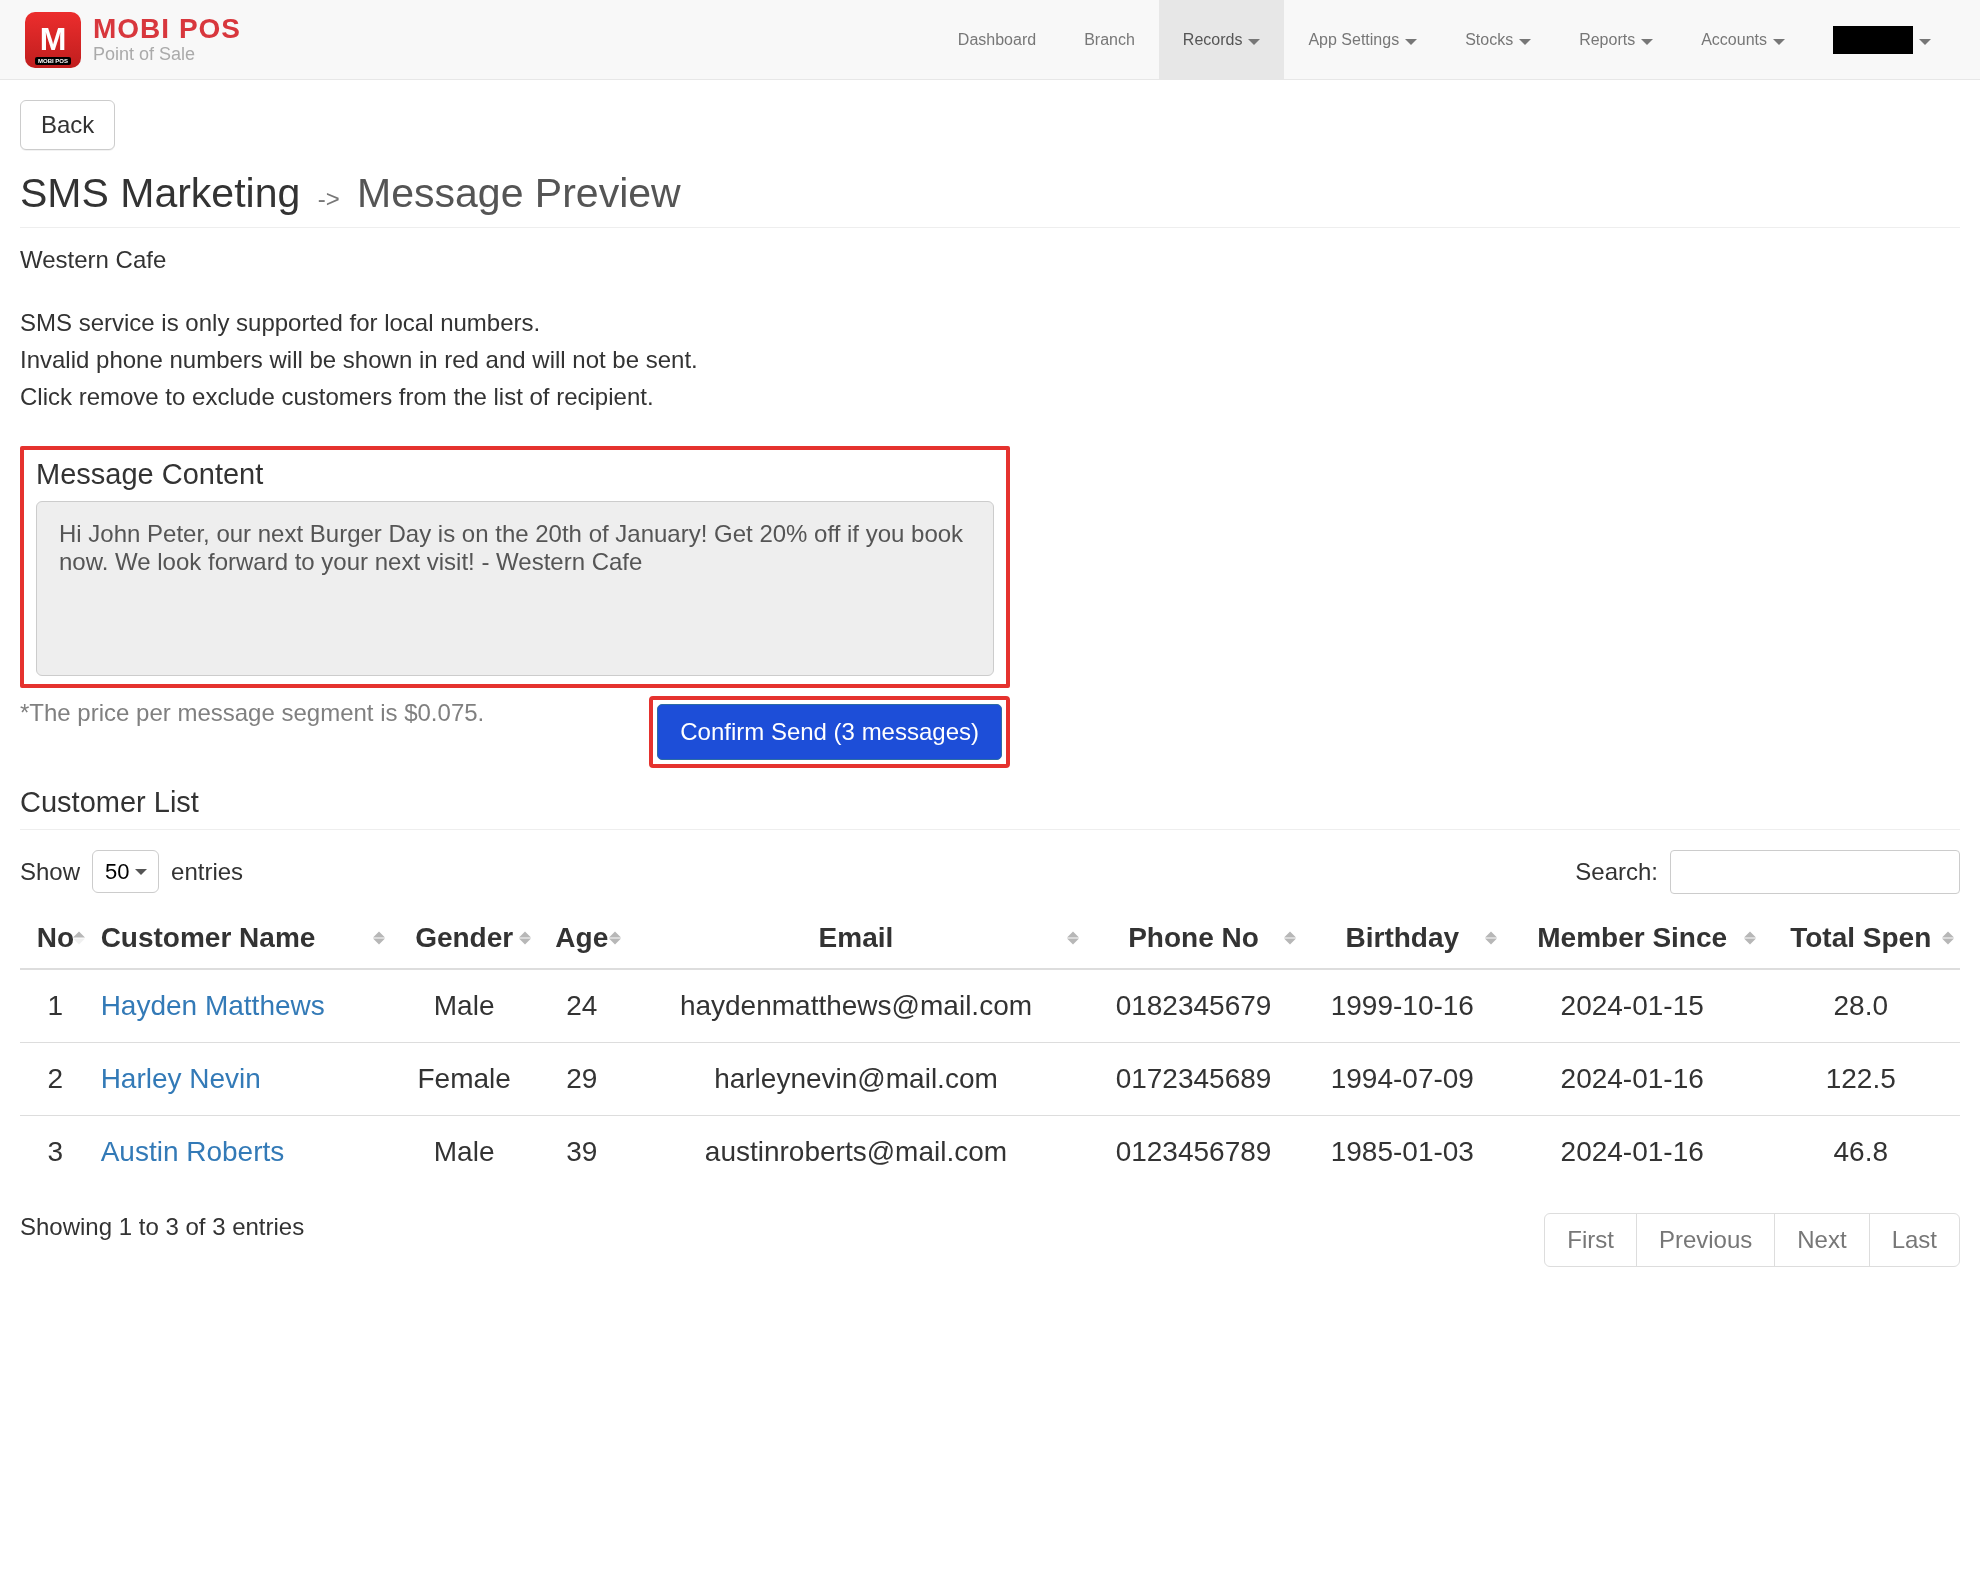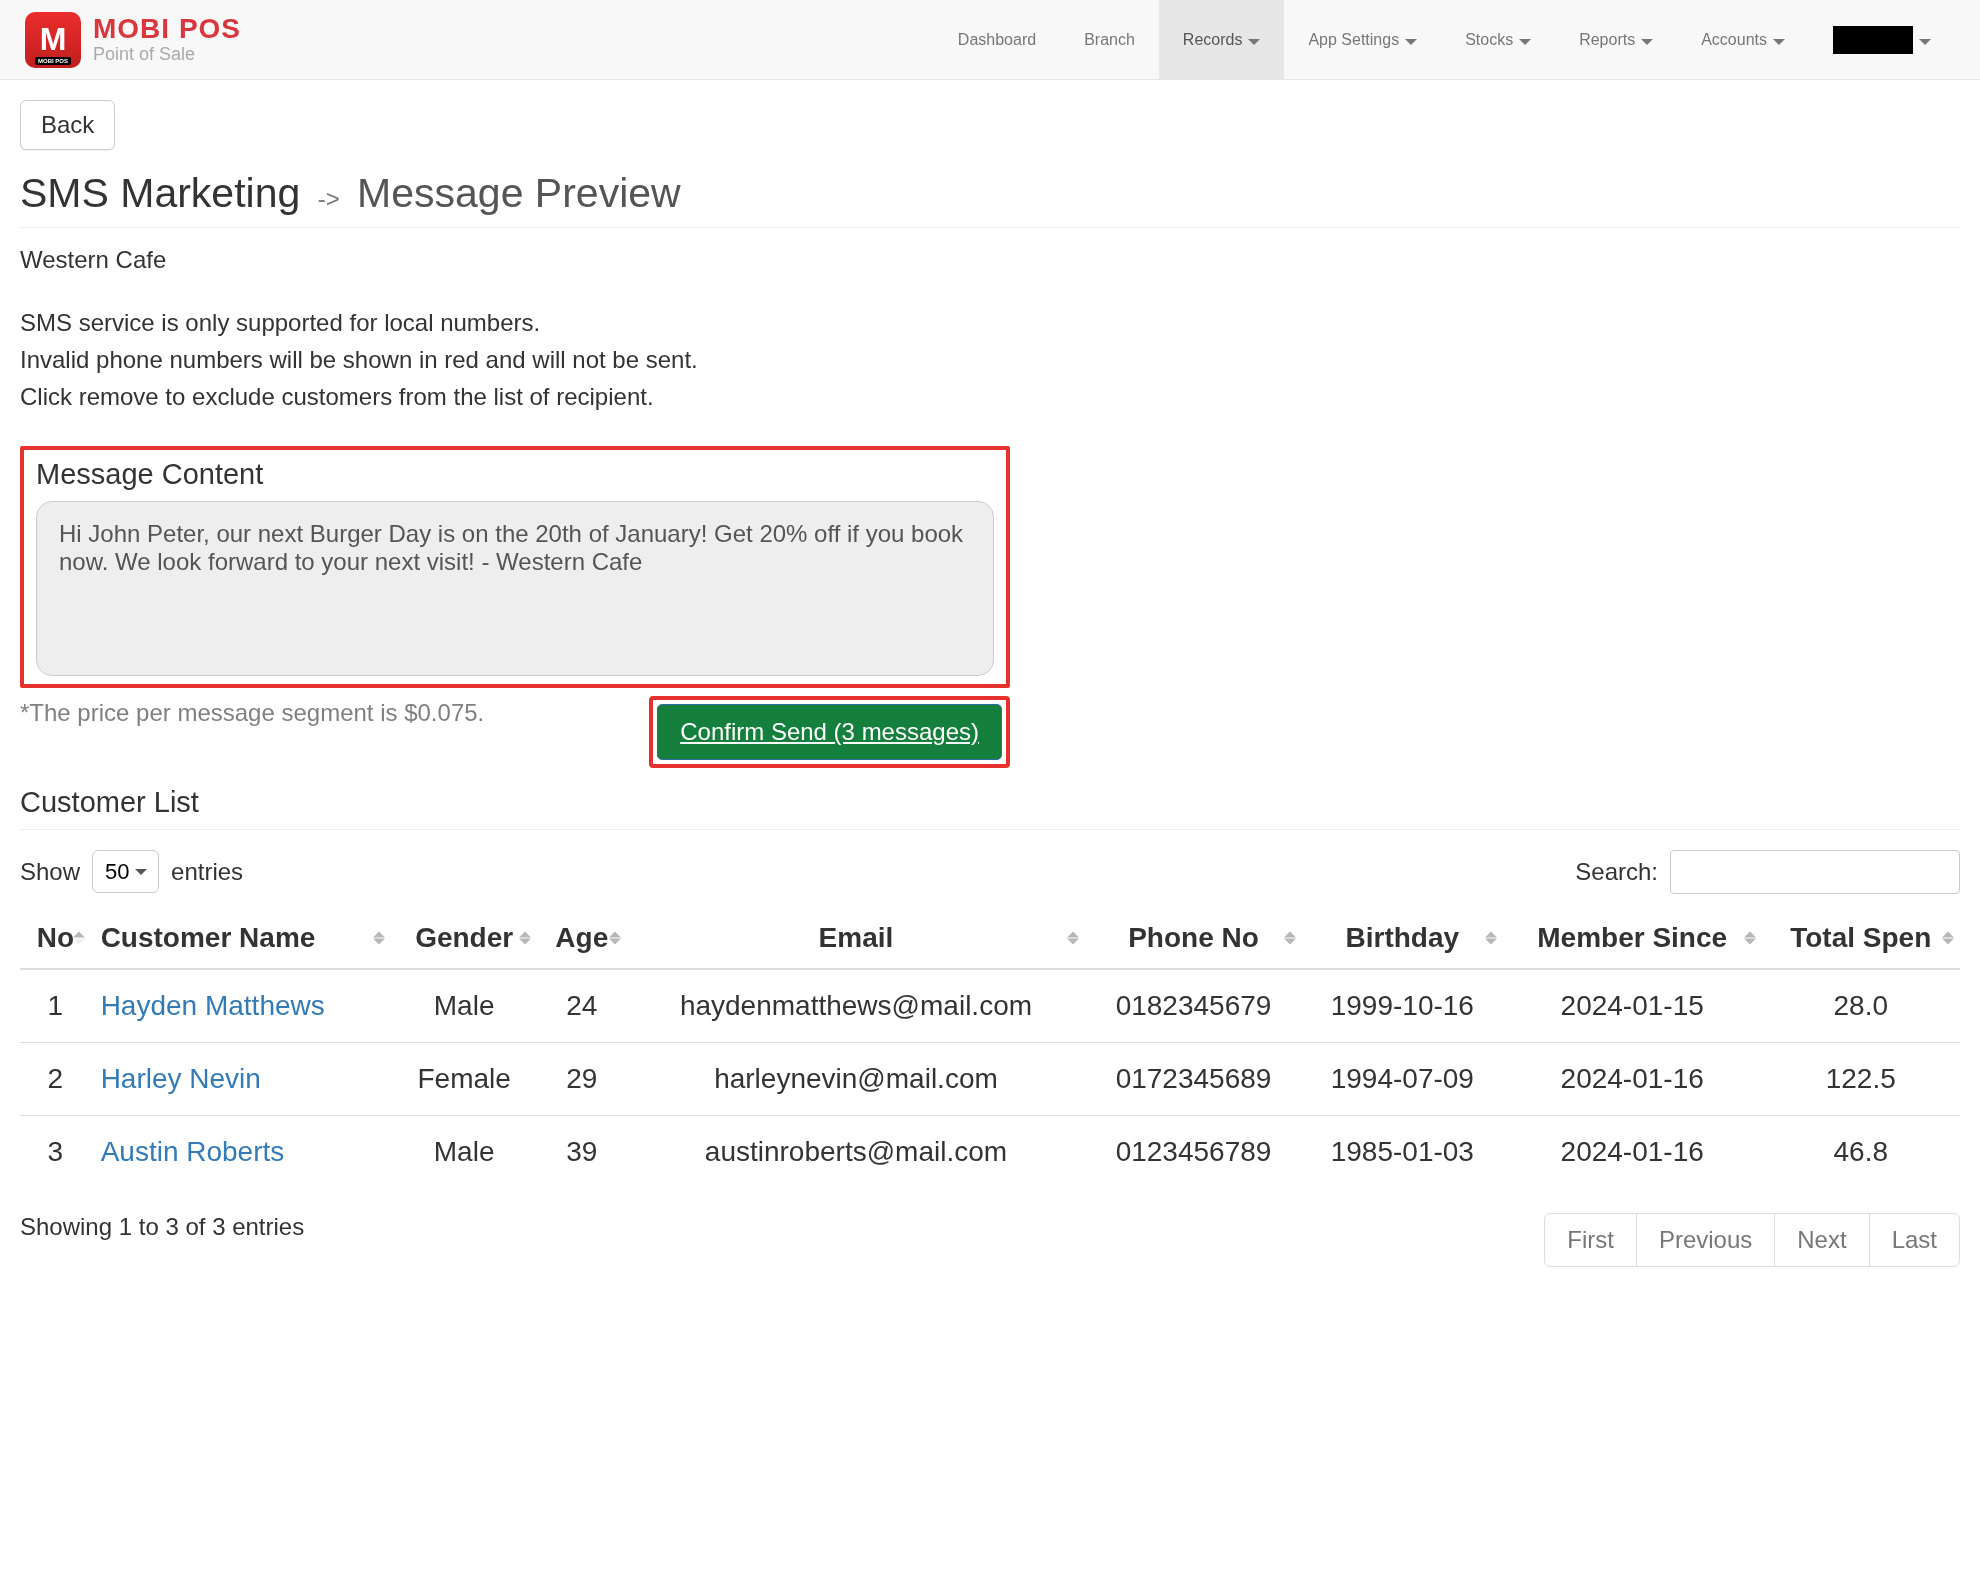--- a/index.html
+++ b/index.html
@@ -20,25 +20,25 @@
 .back-btn { border:1px solid #ccc; background:#fff; padding:10px 20px; border-radius:6px; color:#333; font-size:24px; cursor:pointer; box-shadow:0 1px 0 rgba(0,0,0,.05); margin-bottom:20px; }
 .page-title { font-size:41px; font-weight:500; color:#333; margin-bottom:10px; }
 .page-title .arrow { color:#777; font-size:24px; margin:0 6px; }
 .page-title .sub { color:#555; }
 hr.sep { border:none; border-top:1px solid #eee; margin:10px 0 18px 0; }
 .branch { font-size:24px; margin-bottom:30px; }
 .info-lines { font-size:24px; line-height:1.55; margin-bottom:30px; }
 .highlight-box { border:4px solid #e5322e; padding:0; border-radius:2px; }
 .msg-panel { padding:8px 12px 8px 12px; }
 .msg-heading { font-size:29px; margin-bottom:10px; }
-.msg-content { background:#eee; border:1px solid #ccc; border-radius:16px; padding:18px 22px; font-size:24px; color:#555; min-height:175px; }
+.msg-content { background:#eee; border:1px solid #ccc; border-radius:6px; padding:18px 22px; font-size:24px; color:#555; min-height:175px; }
 .price-row { display:flex; align-items:flex-start; gap:20px; margin-top:8px; width:990px; }
 .price-note { color:#808080; font-size:24px; max-width:520px; line-height:1.4; }
 .confirm-wrap { border:4px solid #e5322e; border-radius:4px; padding:4px; margin-left:auto; }
-.confirm-btn { background:#15803d; color:#fff; border:1px solid #2e6da4; border-radius:5px; padding:13px 22px; font-size:24px; cursor:pointer; white-space:nowrap;text-decoration:underline; }
+.confirm-btn { background:#1d4ed8; color:#fff; border:1px solid #2e6da4; border-radius:5px; padding:13px 22px; font-size:24px; cursor:pointer; white-space:nowrap; }
 .cust-heading { font-size:29px; margin-top:18px; margin-bottom:10px; }
 .table-controls { display:flex; align-items:center; justify-content:space-between; margin:20px 0 14px 0; font-size:24px; }
 .show-wrap { display:flex; align-items:center; gap:12px; }
 .show-wrap select { font-size:22px; padding:8px 28px 8px 12px; border:1px solid #ccc; border-radius:6px; background:#fff; appearance:none; }
 .select-wrap { position:relative; }
 .select-wrap:after { content:""; position:absolute; right:12px; top:50%; width:0; height:0; border-left:6px solid transparent; border-right:6px solid transparent; border-top:6px solid #555; transform:translateY(-50%); pointer-events:none; }
 .search-wrap { display:flex; align-items:center; gap:12px; }
 .search-wrap input { font-size:22px; padding:8px 12px; border:1px solid #ccc; border-radius:4px; width:290px; }
 table.data { width:100%; border-collapse:collapse; font-size:28px; }
 table.data th { text-align:center; font-weight:bold; padding:14px 10px; border-bottom:2px solid #ddd; position:relative; cursor:pointer; }

